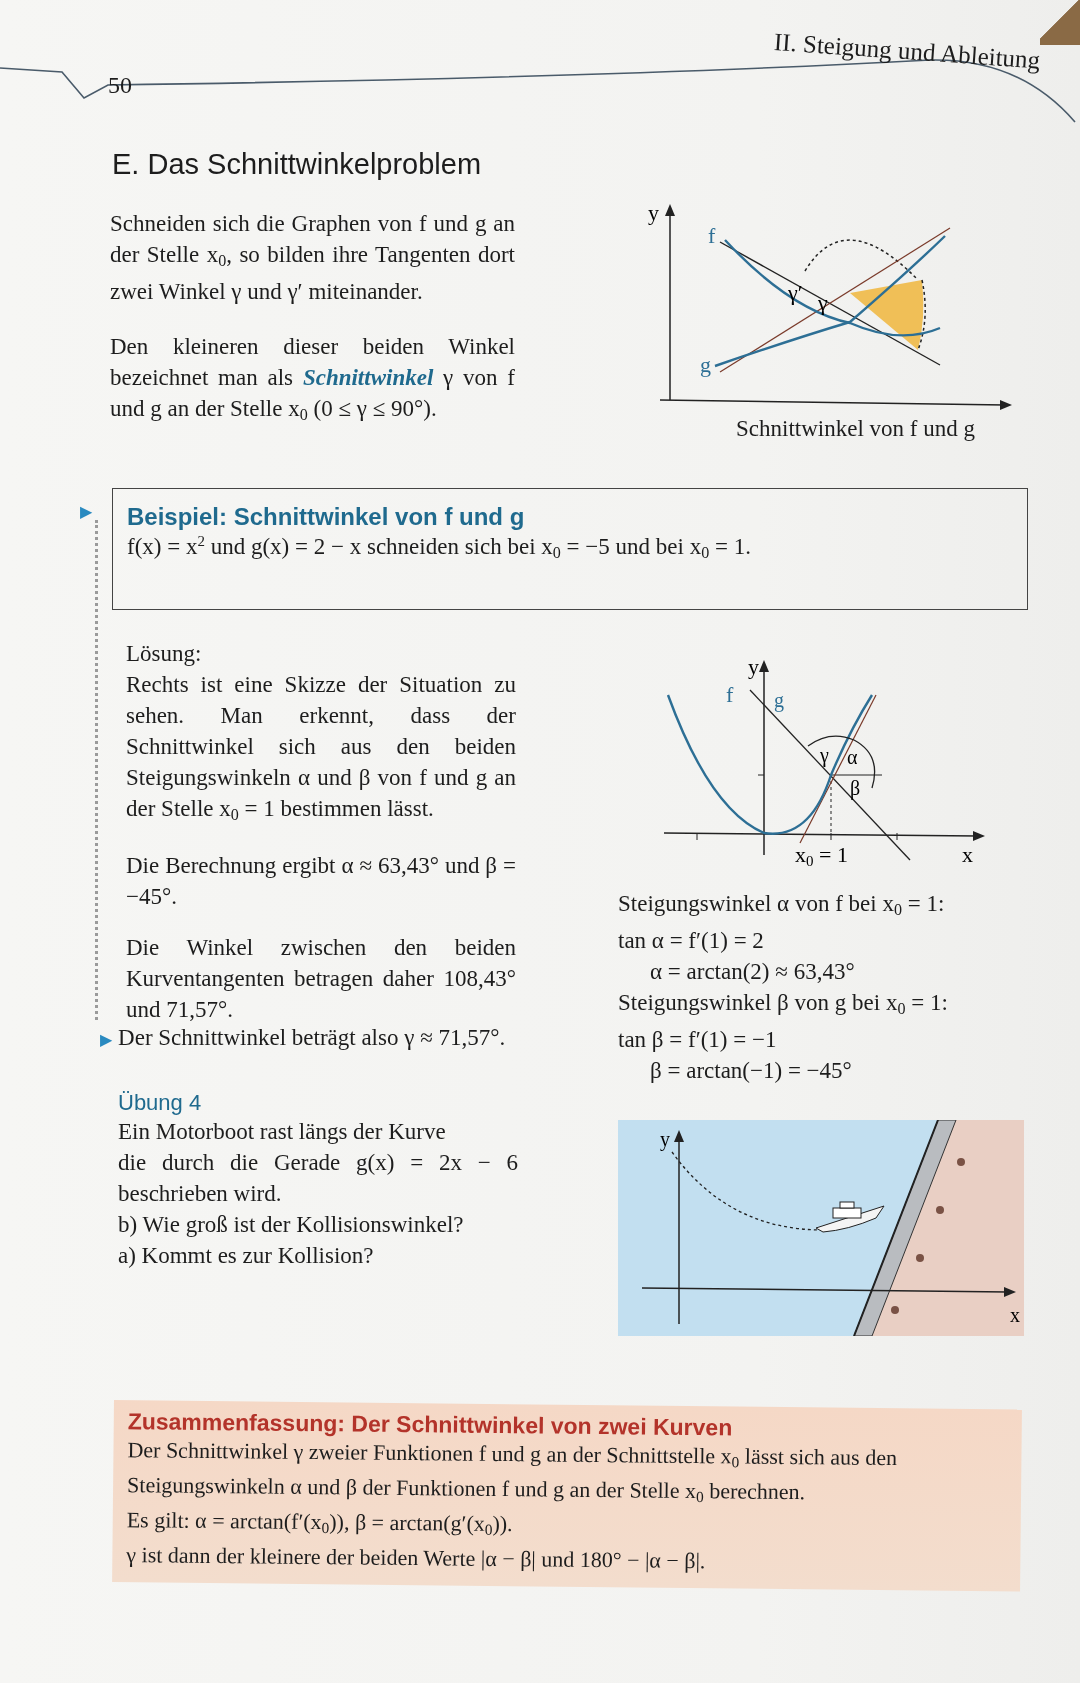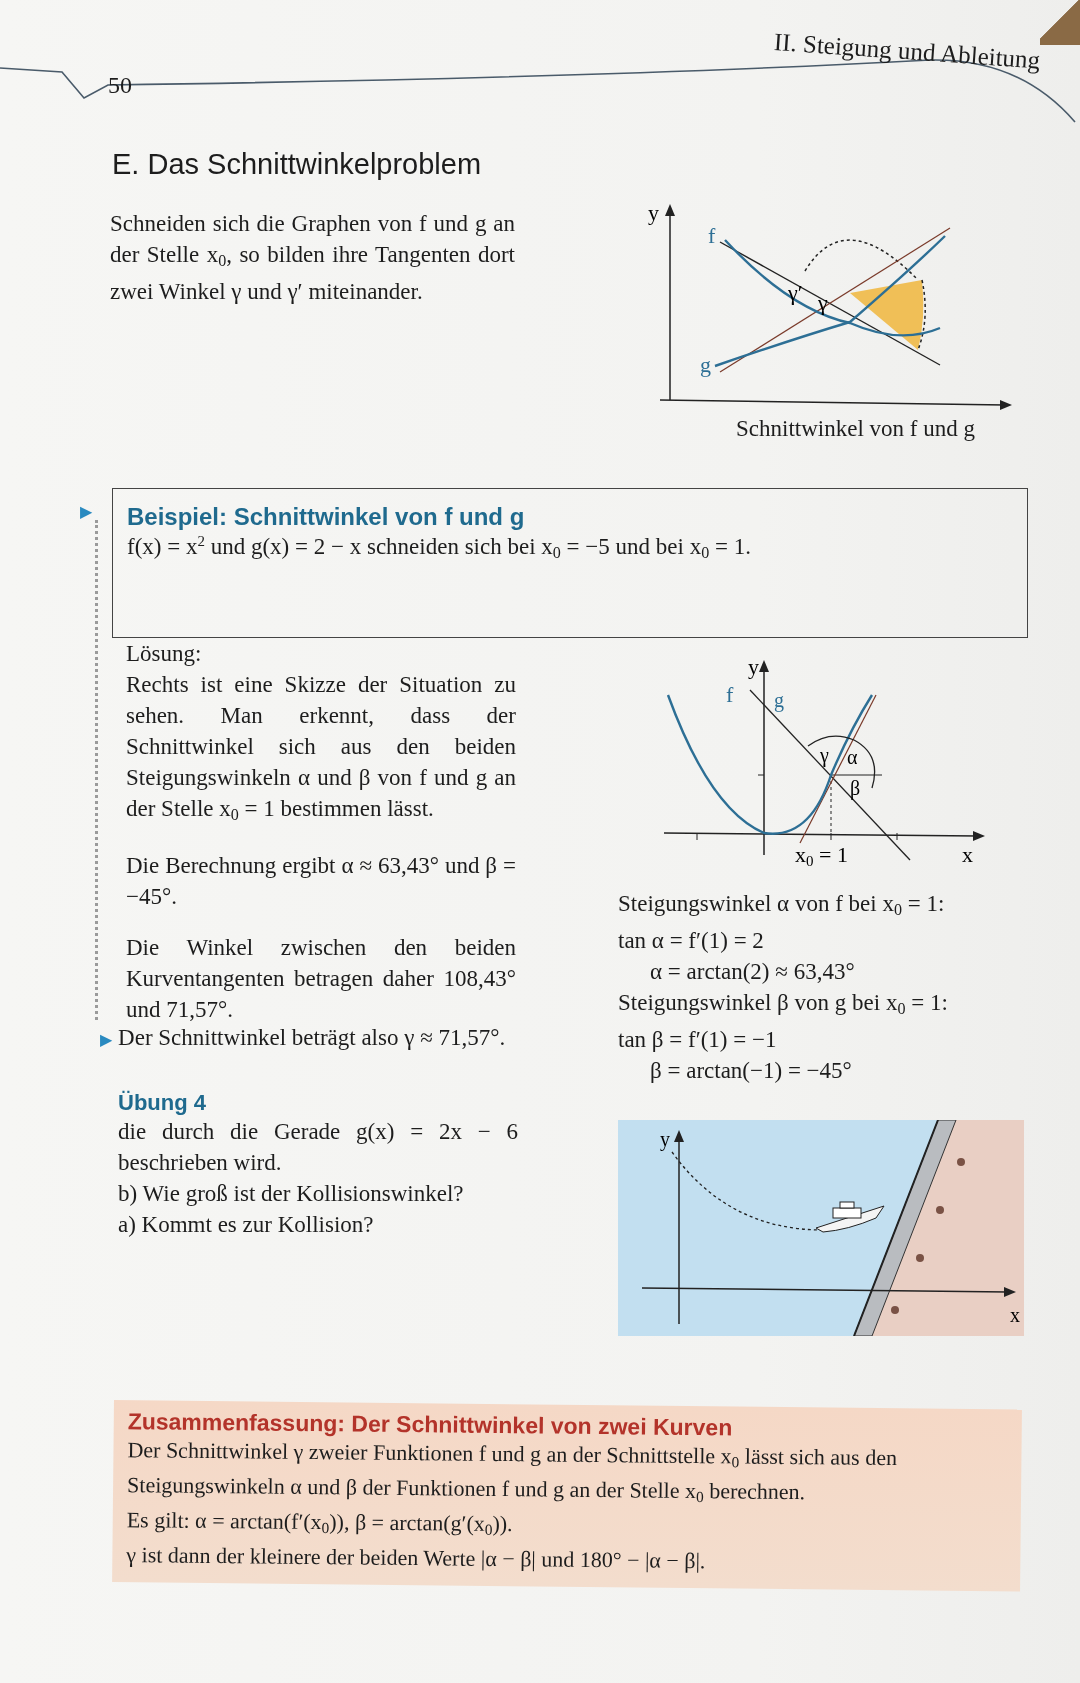--- a/index.html
+++ b/index.html
@@ -28,36 +28,36 @@
 
   .page-number { left: 108px; top: 72px; font-size: 24px; }
   .chapter-title { left: 775px; top: 28px; font-size: 25px; transform: rotate(4deg); transform-origin: left top; }
   .section-title { left: 112px; top: 148px; font-size: 29px; font-weight: normal; }
 
   .intro-text { left: 110px; top: 208px; width: 405px; }
   .intro-text p + p { margin-top: 24px; }
 
   .fig1-caption { left: 712px; top: 416px; font-size: 23px; margin-left: 24px; }
 
-  .example-box { left: 112px; top: 488px; width: 916px; height: 150px;
+  .example-box { left: 112px; top: 488px; width: 916px; height: 122px;
     border: 1.5px solid #444; border-top-width: 1px; }
   .example-heading { font-size: 24px; font-weight: bold; }
   .example-inner { padding: 14px 14px 0 14px; }
   .arrow-marker { color: #2a8ac0; font-size: 16px; }
 
   .dots { left: 95px; top: 520px; height: 500px; border-left: 3px dotted #9a9a9a; width: 0; }
 
   .solution { left: 126px; top: 638px; width: 390px; }
   .solution p + p { margin-top: 20px; }
 
   .calc { left: 618px; top: 888px; }
   .calc .indent { padding-left: 32px; }
 
   .exercise { left: 118px; top: 1090px; width: 400px; }
-  .exercise-title { font-size: 22px; font-weight: bold; }
+  .exercise-title { font-size: 22px; font-weight: normal; }
 
   .summary-box { left: 114px; top: 1400px; width: 908px; height: 182px;
     background: linear-gradient(180deg, #f5d8c6 0%, #f3ddcd 100%);
     transform: rotate(0.6deg); transform-origin: left top; padding: 8px 8px 0 14px; }
   .summary-title { color: #b3332a; font-size: 23px; font-weight: bold; }
   .summary-box .txt { font-size: 22px; line-height: 29px; }
 </style>
 </head>
 <body>
 
@@ -67,20 +67,21 @@
 <svg class="abs" style="left:0;top:40px" width="1080" height="110">
   <path d="M0 28 L62 32 L84 58 L108 45 Q600 38 930 20 Q1020 18 1075 82" fill="none" stroke="#4a5b6a" stroke-width="1.6"></path>
 </svg>
 
 <div class="abs page-number">50</div>
 <div class="abs chapter-title">II. Steigung und Ableitung</div>
 <div class="abs section-title sans">E.  Das Schnittwinkelproblem</div>
 
 <div class="abs intro-text txt">
   <p class="just"><span>Schneiden sich die Graphen von f und g an der Stelle x</span><sub>0</sub><span>, so bilden ihre Tangenten dort zwei Winkel γ und γ′ miteinander.</span></p>
+  <p class="just"><span>Den kleineren dieser beiden Winkel bezeichnet man als </span><span class="it blue">Schnittwinkel</span><span> γ von f und g an der Stelle x</span><sub>0</sub><span> (0 ≤ γ ≤ 90°).</span></p>
 </div>
 
 <svg class="abs" style="left:640px;top:200px" width="380" height="215">
   <line x1="30" y1="200" x2="30" y2="12" stroke="#222" stroke-width="1.5"></line>
   <polygon points="30,4 25,16 35,16" fill="#222"></polygon>
   <line x1="20" y1="200" x2="365" y2="205" stroke="#222" stroke-width="1.5"></line>
   <polygon points="372,205 360,200 360,210" fill="#222"></polygon>
   <path d="M210 93 L282 80 Q286 118 278 150 Z" fill="#f0b63c" opacity="0.85"></path>
   <path d="M165 71 Q205 5 278 80" fill="none" stroke="#222" stroke-width="1.5" stroke-dasharray="3,3"></path>
   <path d="M282 80 Q290 118 278 150" fill="none" stroke="#222" stroke-width="1.5" stroke-dasharray="3,3"></path>
@@ -144,20 +145,21 @@
   <div><span>Steigungswinkel α von f bei x</span><sub>0</sub><span> = 1:</span></div>
   <div>tan α = f′(1) = 2</div>
   <div class="indent">α = arctan(2) ≈ 63,43°</div>
   <div><span>Steigungswinkel β von g bei x</span><sub>0</sub><span> = 1:</span></div>
   <div>tan β = f′(1) = −1</div>
   <div class="indent">β = arctan(−1) = −45°</div>
 </div>
 
 <div class="abs exercise">
   <div class="exercise-title sans blue">Übung 4</div>
+  <div class="txt just">Ein Motorboot rast längs der Kurve</div>
   <div class="txt just">die durch die Gerade g(x) = 2x − 6 beschrieben wird.</div>
   <div class="txt">b) Wie groß ist der Kollisionswinkel?</div>
   <div class="txt">a) Kommt es zur Kollision?</div>
 </div>
 
 <svg class="abs" style="left:618px;top:1120px" width="406" height="216">
   <rect x="0" y="0" width="406" height="216" fill="#c2dff0"></rect>
   <polygon points="335,0 406,0 406,216 236,216" fill="#e9cfc4"></polygon>
   <polygon points="320,0 338,0 254,216 236,216" fill="#b9bcc0" stroke="#333" stroke-width="1"></polygon>
   <line x1="320" y1="0" x2="236" y2="216" stroke="#222" stroke-width="2"></line>

